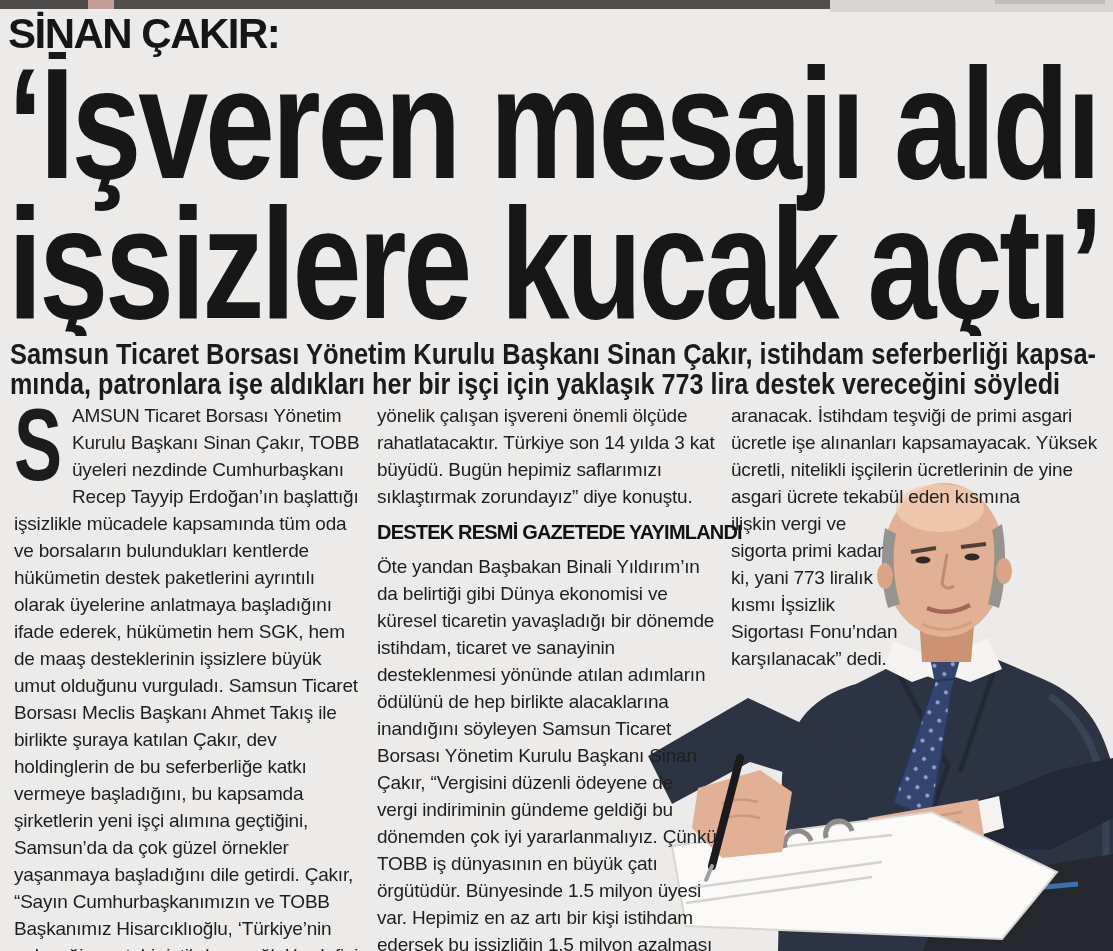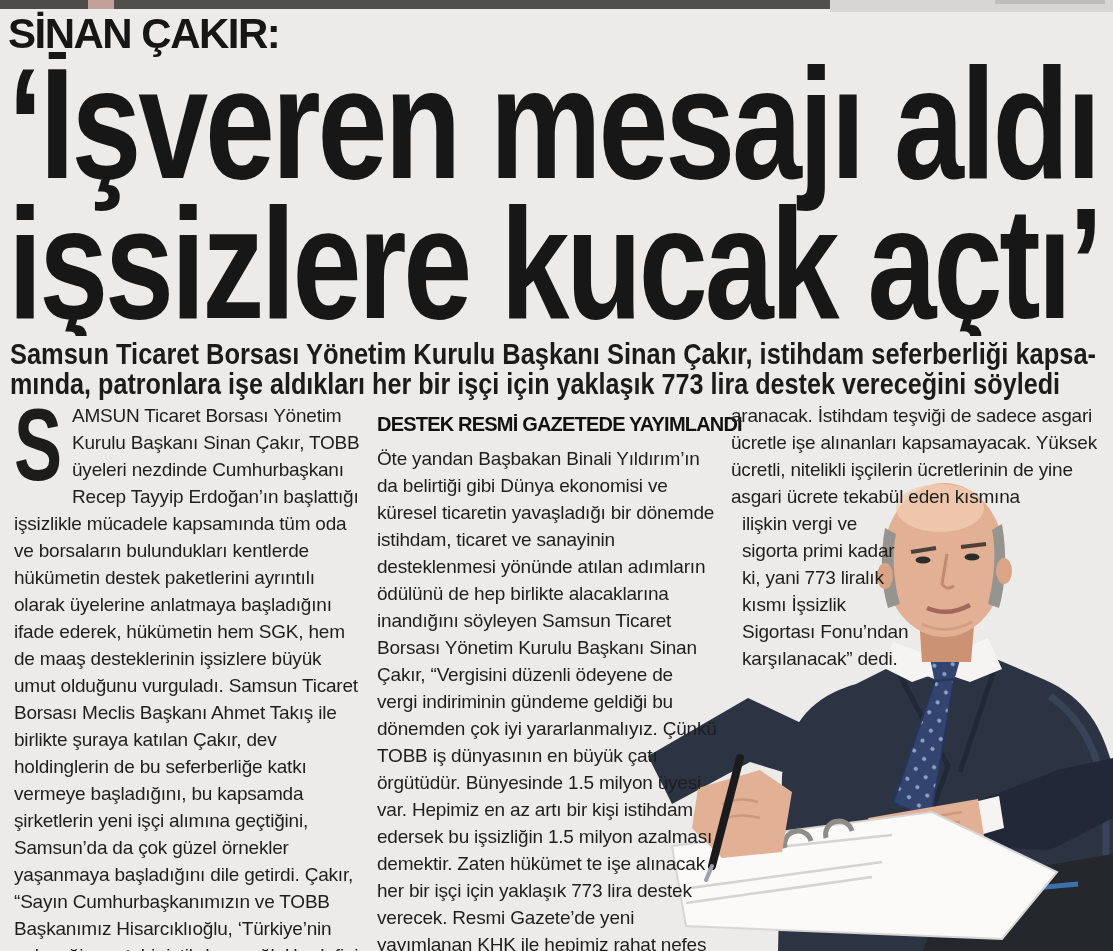--- a/index.html
+++ b/index.html
@@ -42,21 +42,21 @@
   .col-1 { width:352px; margin-right:11px; }
   .col-2 { width:340px; margin-right:14px; }
   .col-3 { width:368px; }
   .dropcap-svg { float:left; margin:4px 8px 0 0; }
   .dropcap-svg text { font-family:"Liberation Sans", sans-serif; font-weight:bold; fill:#1c1c1c; }
   .lead-bold { font-weight:normal; }
   .col-subhead {
     font-size:20px; font-weight:bold; letter-spacing:-0.8px;
     color:#111; margin:9px 0 7px 0; white-space:nowrap;
   }
-  .narrow { width:168px;margin-left:11px; }
+  .narrow { width:168px; }
 
   .photo-svg { position:absolute; left:630px; top:456px; z-index:1; pointer-events:none; }
 </style>
 </head>
 <body>
 
 <div class="stage">
 
   <div class="strip">
     <div class="seg seg-d1"></div>
@@ -82,26 +82,27 @@
 
     <div class="col col-1">
       <p>
         <svg class="dropcap-svg" width="50" height="78">
           <text x="0" y="74" font-size="102" textLength="48" lengthAdjust="spacingAndGlyphs">S</text>
         </svg><span class="lead-bold">AMSUN</span><span> Ticaret Borsası Yönetim Kurulu Başkanı Sinan Çakır, TOBB üyeleri nezdinde Cumhurbaşkanı Recep Tayyip Erdoğan’ın başlattığı işsizlikle mücadele kapsamında tüm oda ve borsaların bulundukları kentlerde hükümetin destek paketlerini ayrıntılı olarak üyelerine anlatmaya başladığını ifade ederek, hükümetin hem SGK, hem de maaş desteklerinin işsizlere büyük umut olduğunu vurguladı. Samsun Ticaret Borsası Meclis Başkanı Ahmet Takış ile birlikte şuraya katılan Çakır, dev holdinglerin de bu seferberliğe katkı vermeye başladığını, bu kapsamda şirketlerin yeni işçi alımına geçtiğini, Samsun’da da çok güzel örnekler yaşanmaya başladığını dile getirdi. Çakır, “Sayın Cumhurbaşkanımızın ve TOBB Başkanımız Hisarcıklıoğlu, ‘Türkiye’nin geleceğine artı bir istihdam sağla’ hedefini revize ederek, ‘Türkiye’nin geleceğine en az artı bir istihdam sağla’ çağrısında bulundu. Bu destekler ekonomiye ve yatırımlara yeniden ivme kazandıracaktır. İşbaşı eğitim desteklerinin yanı sıra mesleki eğitim programlarına da bu yıl içerisinde büyük önem verilecek. Bu da üretime</span>
       </p>
     </div>
 
     <div class="col col-2">
+      <p>yönelik çalışan işvereni önemli ölçüde rahatlatacaktır. Türkiye son 14 yılda 3 kat büyüdü. Bugün hepimiz saflarımızı sıklaştırmak zorundayız” diye konuştu.</p>
       <h2 class="col-subhead">DESTEK RESMİ GAZETEDE YAYIMLANDI</h2>
       <p>Öte yandan Başbakan Binali Yıldırım’ın da belirtiği gibi Dünya ekonomisi ve küresel ticaretin yavaşladığı bir dönemde istihdam, ticaret ve sanayinin desteklenmesi yönünde atılan adımların ödülünü de hep birlikte alacaklarına inandığını söyleyen Samsun Ticaret Borsası Yönetim Kurulu Başkanı Sinan Çakır, “Vergisini düzenli ödeyene de vergi indiriminin gündeme geldiği bu dönemden çok iyi yararlanmalıyız. Çünkü TOBB iş dünyasının en büyük çatı örgütüdür. Bünyesinde 1.5 milyon üyesi var. Hepimiz en az artı bir kişi istihdam edersek bu işsizliğin 1.5 milyon azalması demektir.  Zaten hükümet te işe alınacak her bir işçi için yaklaşık 773 lira destek verecek. Resmi Gazete’de yeni yayımlanan KHK ile hepimiz rahat nefes aldık. Yalnız işverenin destekten yararlanabilmesi için işe aldığı kişinin, 3 aydır işsiz olması ve İş-Kur’a kayıtlı olması şartı</p>
     </div>
 
     <div class="col col-3">
-      <p>aranacak. İstihdam teşviği de sadece asgari ücretle işe alınanları kapsamayacak. Yüksek ücretli, nitelikli işçilerin ücretlerinin de yine asgari ücrete tekabül eden kısmına</p>
+      <p>aranacak. İstihdam teşviği de primi asgari ücretle işe alınanları kapsamayacak. Yüksek ücretli, nitelikli işçilerin ücretlerinin de yine asgari ücrete tekabül eden kısmına</p>
       <p class="narrow">ilişkin vergi ve sigorta primi kadar ki, yani 773 liralık kısmı İşsizlik Sigortası Fonu’ndan karşılanacak” dedi.</p>
     </div>
 
   </div>
 
   <svg class="photo-svg" width="483" height="495" viewBox="0 0 483 495">
     <defs>
       <pattern id="tiedots" width="13" height="13" patternUnits="userSpaceOnUse" patternTransform="rotate(40)">
         <rect width="13" height="13" fill="#33456e"></rect>
         <circle cx="4" cy="4" r="2.1" fill="#90a5cb"></circle>

